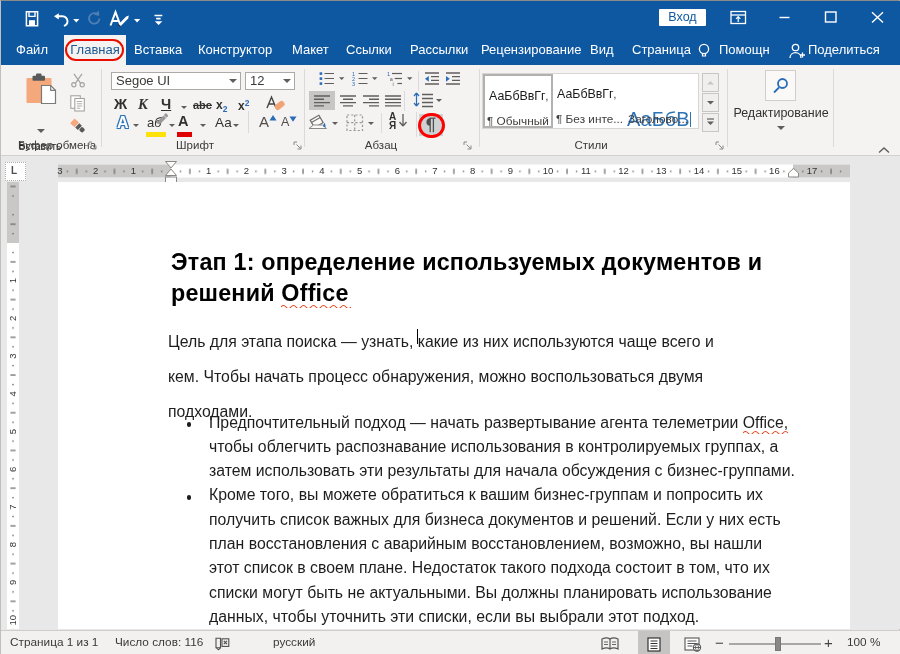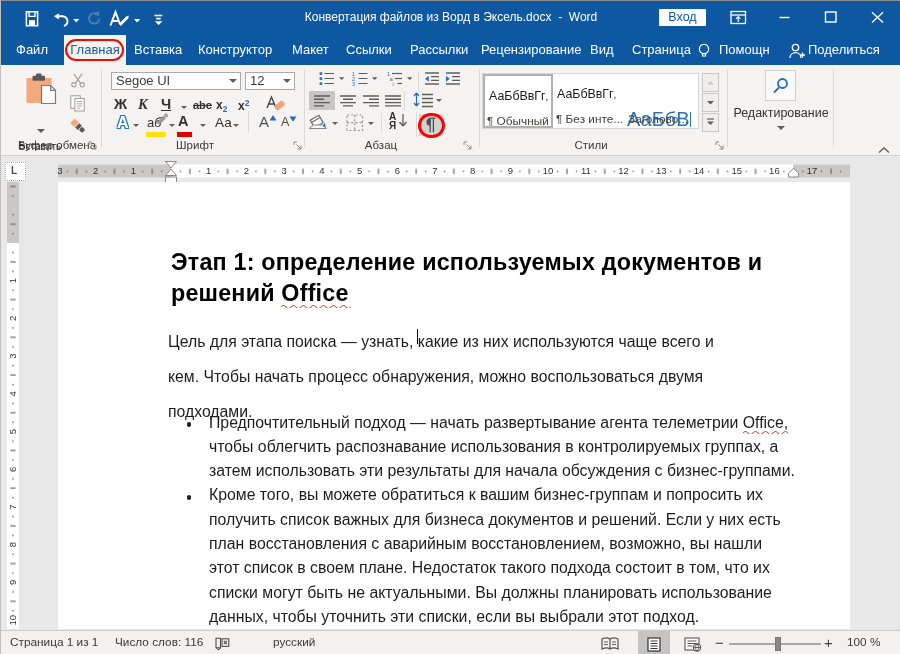--- a/index.html
+++ b/index.html
@@ -43,21 +43,20 @@
       <g>
         <path d="M87.5 17.5 L92.5 4.2 L97.5 17.5 M89.3 13h6.4" stroke-width="2" fill="none"></path>
         <path d="M96 15.8 l7.2 -7.4 2.6 -0.8 -0.6 2.8 -7.2 7.4 -3 1z" fill="#fff" stroke="none"></path>
         <path d="M97.8 18 a1.7 1.7 0 1 1 -2.5 -2.2 z" fill="#1b3a66" stroke="none"></path>
       </g>
       <path d="M111 10.9 l3.1 3.5 3.1 -3.5z" fill="#fff" stroke="none"></path>
 
       <path d="M131.5 7.5 h7.8 M133.2 10.6 h4.4" stroke-width="1.6"></path>
       <path d="M131.8 13.2 l3.8 3.8 3.8 -3.8z" fill="#fff" stroke="none"></path>
     </svg>
-    <div class="abs title" style="left:0;top:9px;width:900px;text-align:center;">Конвертация файлов из Ворд в Эксель.docx &nbsp;-&nbsp; Word</div>
 
     <div class="abs" style="left:658px;top:8px;width:47px;height:17px;background:#fff;border-radius:1px;color:#0e58a2;font-size:12.5px;text-align:center;line-height:17px;">Вход</div>
 
     <svg class="abs" style="left:720px;top:0" width="180" height="34" viewBox="0 0 180 34" fill="none" stroke="#fff">
 
       <rect x="10" y="10.5" width="14.5" height="12" stroke-width="1.3"></rect>
       <path d="M10 14h14.5" stroke-width="1.3"></path>
       <path d="M17.2 21v-4.7 M15.1 17.8l2.1-2.1 2.1 2.1" stroke-width="1.2"></path>
 
       <path d="M58.5 16.5h10" stroke-width="1.4"></path>

